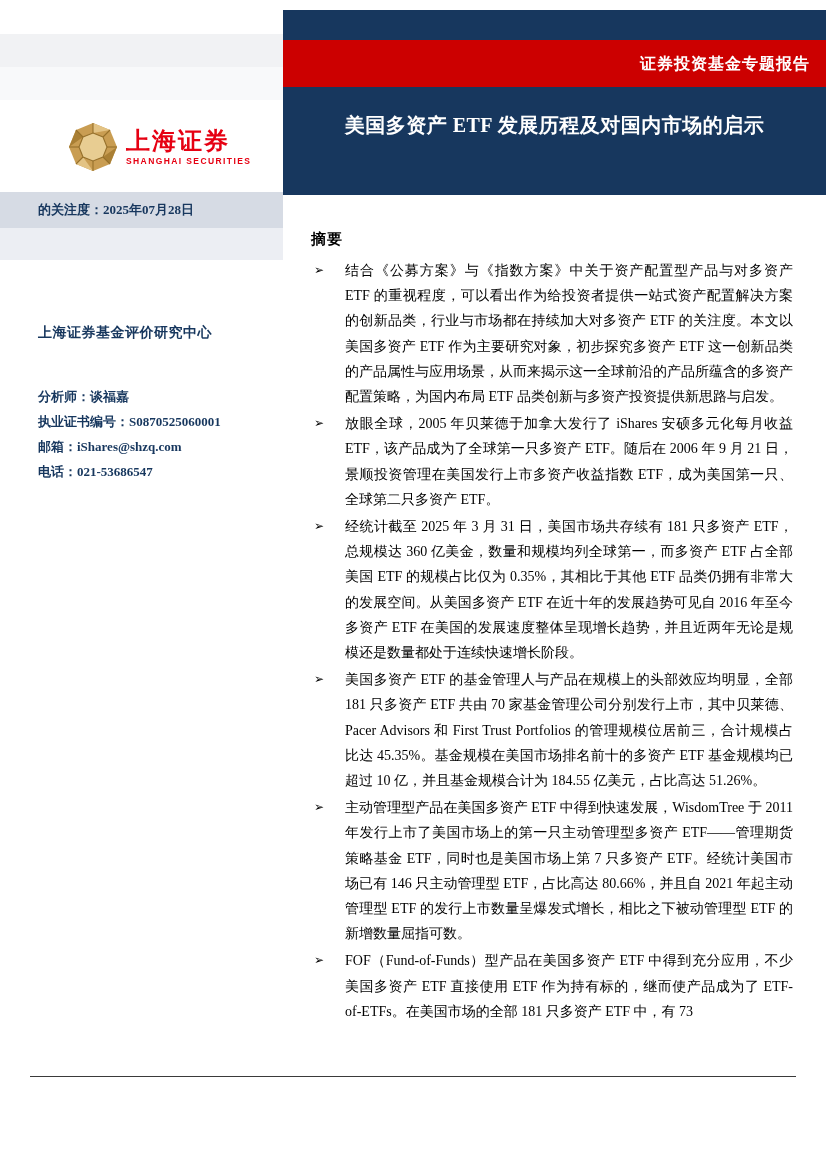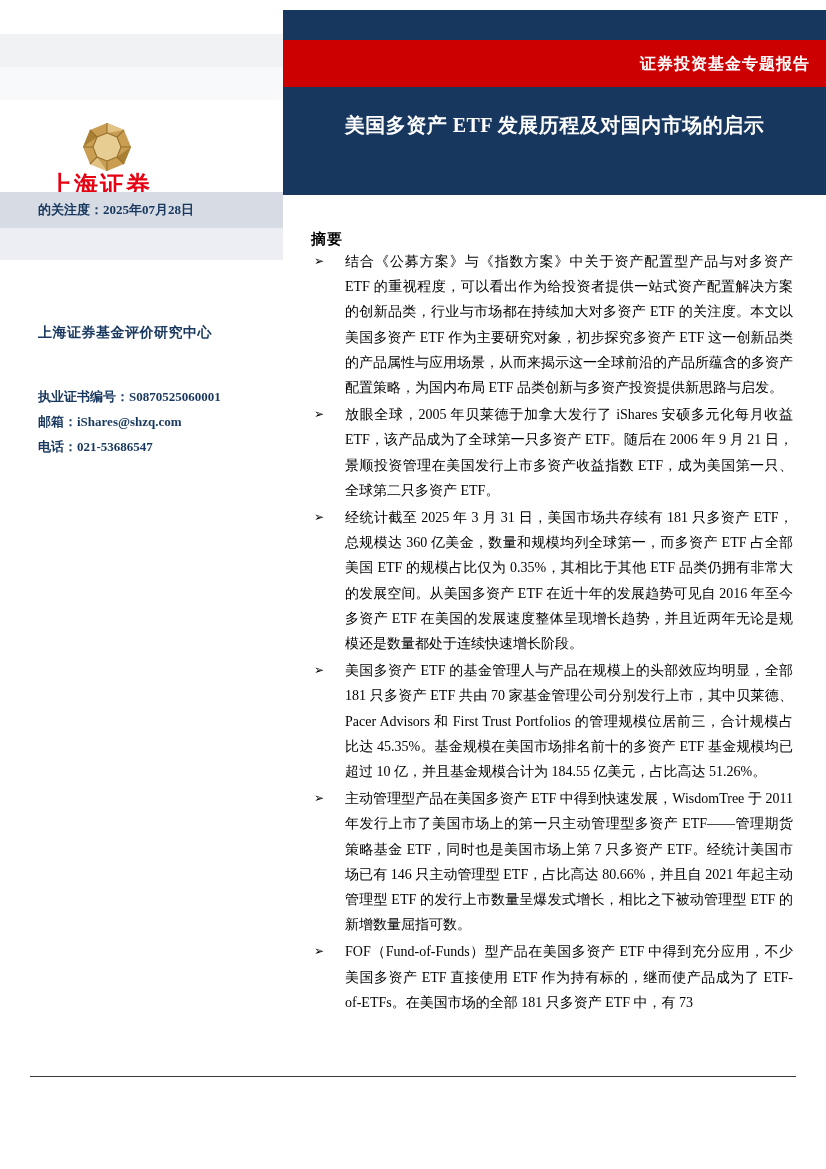--- a/index.html
+++ b/index.html
@@ -20,40 +20,40 @@
     position:absolute; left:0; right:0; top:30px; height:47px; background:#CC0000;
     color:#fff; font-weight:bold; font-size:16px; line-height:47px;
     text-align:right; padding-right:16px; letter-spacing:1px;
   }
   .report-title {
     position:absolute; left:0; right:0; top:102px; color:#fff; font-weight:bold;
     font-size:20px; text-align:center; padding:0 18px; letter-spacing:0.5px;
   }
 
   
-  .logo { position:absolute; left:40px; top:122px; display:flex; align-items:center;flex-direction:column; }
+  .logo { position:absolute; left:68px; top:122px; display:flex; align-items:center; }
   .gem { width:50px; height:50px; flex:0 0 50px; }
   .logo-text { margin-left:8px; }
   .logo-cn { color:#E60012; font-size:24px; font-weight:bold; letter-spacing:2px; line-height:1.15; }
   .logo-en { color:#E60012; font-size:8.5px; font-weight:bold; letter-spacing:1.4px;
              font-family:"Liberation Sans","DejaVu Sans",sans-serif; }
 
   
   .date-band { position:absolute; left:0; top:192px; width:283px; height:36px; background:#D6DBE4; }
   .date-band span { display:block; color:#17375E; font-weight:bold; font-size:13px; line-height:36px; padding-left:38px; }
   .date-band-2 { position:absolute; left:0; top:228px; width:283px; height:32px; background:#ECEEF3; }
 
   
   .sidebar { position:absolute; left:38px; top:324px; width:240px; color:#17375E; font-weight:bold; }
   .center-name { font-size:14px; margin-bottom:42px; letter-spacing:0.5px; }
   .sb-line { font-size:13px; line-height:25px; }
 
   
   .main { position:absolute; left:311px; top:230px; width:482px; }
-  .summary-heading { font-size:15px; font-weight:bold; color:#000; letter-spacing:1px; }
+  .summary-heading { font-size:15px; font-weight:bold; color:#000; margin-bottom:9px; letter-spacing:1px; }
   .bullet { display:flex; margin-bottom:2px; }
   .bullet .marker { flex:0 0 34px; font-size:12px; line-height:25.2px; padding-left:3px; color:#000; }
   .bullet p { flex:1; font-size:14px; line-height:25.2px; text-align:justify; color:#000; }
 
   
   .footer-line { position:absolute; left:30px; right:30px; top:1076px; border-top:1.5px solid #3a3a3a; }
   .footer-notice { position:absolute; left:38px; top:1083px; font-size:13px; font-weight:bold; color:#404040; }
   .footer-page { position:absolute; right:38px; top:1082px; font-size:14px; font-weight:bold; color:#17375E; }
 </style>
 </head>
@@ -95,20 +95,21 @@
     </div>
   </div>
 
   <div class="date-band">
     <span>的关注度：2025年07月28日</span>
   </div>
   <div class="date-band-2"></div>
 
   <div class="sidebar">
     <div class="center-name">上海证券基金评价研究中心</div>
+    <div class="sb-line">分析师：谈福嘉</div>
     <div class="sb-line">执业证书编号：S0870525060001</div>
     <div class="sb-line">邮箱：iShares@shzq.com</div>
     <div class="sb-line">电话：021-53686547</div>
   </div>
 
   <div class="main">
     <div class="summary-heading">摘要</div>
 
     <div class="bullet">
       <span class="marker">➢</span>

